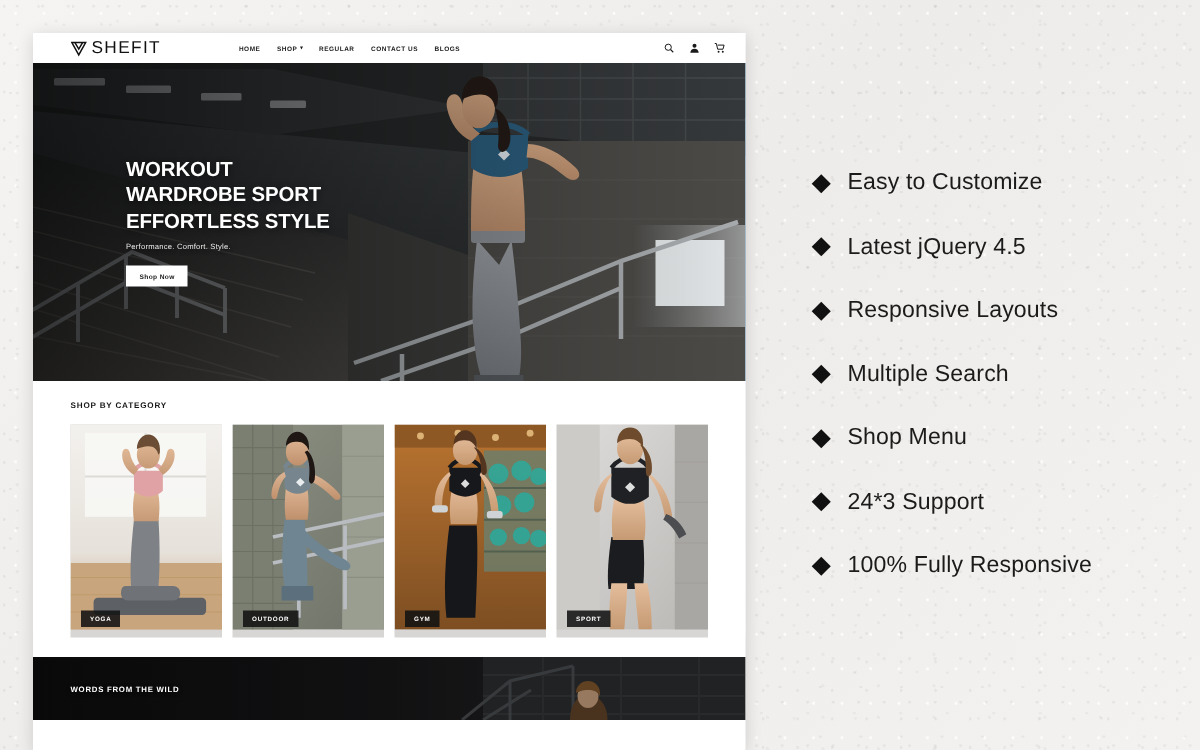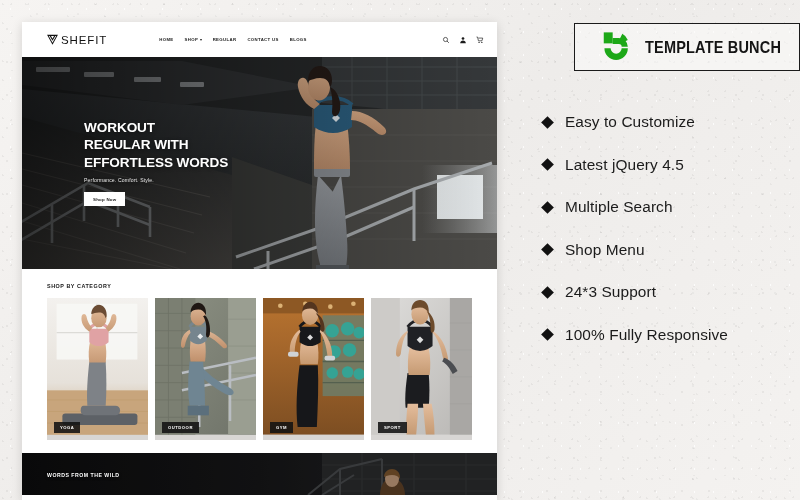--- a/index.html
+++ b/index.html
@@ -38,21 +38,21 @@
     top: 22px;
     width: 475px;
     height: 478px;
     background: #ffffff;
     overflow: hidden;
     box-shadow: 0 2px 10px rgba(0,0,0,.14);
   }
 
   
   .site-header {
-    height: 35px;
+    height: 20px;
     background: #ffffff;
     display: flex;
     align-items: center;
     padding: 0 13px 0 25px;
     position: relative;
     z-index: 4;
   }
 
   .brand { display: flex; align-items: center; gap: 3px; }
   .brand-mark { width: 11px; height: 11px; flex: none; display: block; }
@@ -406,22 +406,22 @@
         <path d="M286 24c0-9 5-15 12-15s12 6 12 14c0 4-1 6-2 7-1-6-4-9-10-9-5 0-9 2-12 3z" fill="#241a16"></path>
         <path d="M308 30c5 2 9 8 10 16 1 7-1 12-4 13-2 1-4-1-4-4 1-9 0-18-2-25z" fill="#241a16"></path>
       </g>
 
       <rect width="475" height="212" fill="url(#hveil)"></rect>
     </svg>
 
     <div class="hero-copy">
       <h1 class="hero-title">
         <span>WORKOUT</span><br>
-        <span>REGULAR WITH</span><br>
-        <span>EFFORTLESS WORDS</span>
+        <span>WARDROBE SPORT</span><br>
+        <span>EFFORTLESS STYLE</span>
       </h1>
       <p class="hero-sub">Performance. Comfort. Style.</p>
       <button class="hero-btn">Shop Now</button>
     </div>
   </section>
 
   <section class="cat-section">
     <h2 class="cat-heading">SHOP BY CATEGORY</h2>
 
     <div class="cat-grid">
@@ -631,38 +631,33 @@
       </g>
       <rect width="475" height="42" fill="#000" opacity=".3"></rect>
     </svg>
     <h2 class="wild-heading">WORDS FROM THE WILD</h2>
   </section>
 
 </div>
 
 <div id="promo-panel">
 
-  <div class="logo-box">
-    <svg class="tb-mark" viewBox="0 0 48 48">
-      <path d="M4 2 h13 v16 h-13 z" fill="#1DA818"></path>
-      <path d="M17 10 h9 a13 13 0 0 1 13 13 h-9 a4 4 0 0 0 -4 -4 h-9 z" fill="#1DA818"></path>
-      <path d="M39 25 a17 17 0 0 1 -17 17 a17 17 0 0 1 -17 -17 h9 a8 8 0 0 0 8 8 a8 8 0 0 0 8 -8 z" fill="#1DA818"></path>
-      <path d="M31 4 a17 17 0 0 1 8 9 l-8 4 a8 8 0 0 0 -4 -5 z" fill="#1DA818"></path>
-    </svg>
-    <span class="tb-text">TEMPLATE BUNCH</span>
-  </div>
 
   <ul class="feature-list">
     <li class="feature-item">
       <span class="diamond"></span>
       <span class="feature-label">Easy to Customize</span>
     </li>
     <li class="feature-item">
       <span class="diamond"></span>
       <span class="feature-label">Latest jQuery 4.5</span>
+    </li>
+    <li class="feature-item">
+      <span class="diamond"></span>
+      <span class="feature-label">Responsive Layouts</span>
     </li>
     <li class="feature-item">
       <span class="diamond"></span>
       <span class="feature-label">Multiple Search</span>
     </li>
     <li class="feature-item">
       <span class="diamond"></span>
       <span class="feature-label">Shop Menu</span>
     </li>
     <li class="feature-item">

